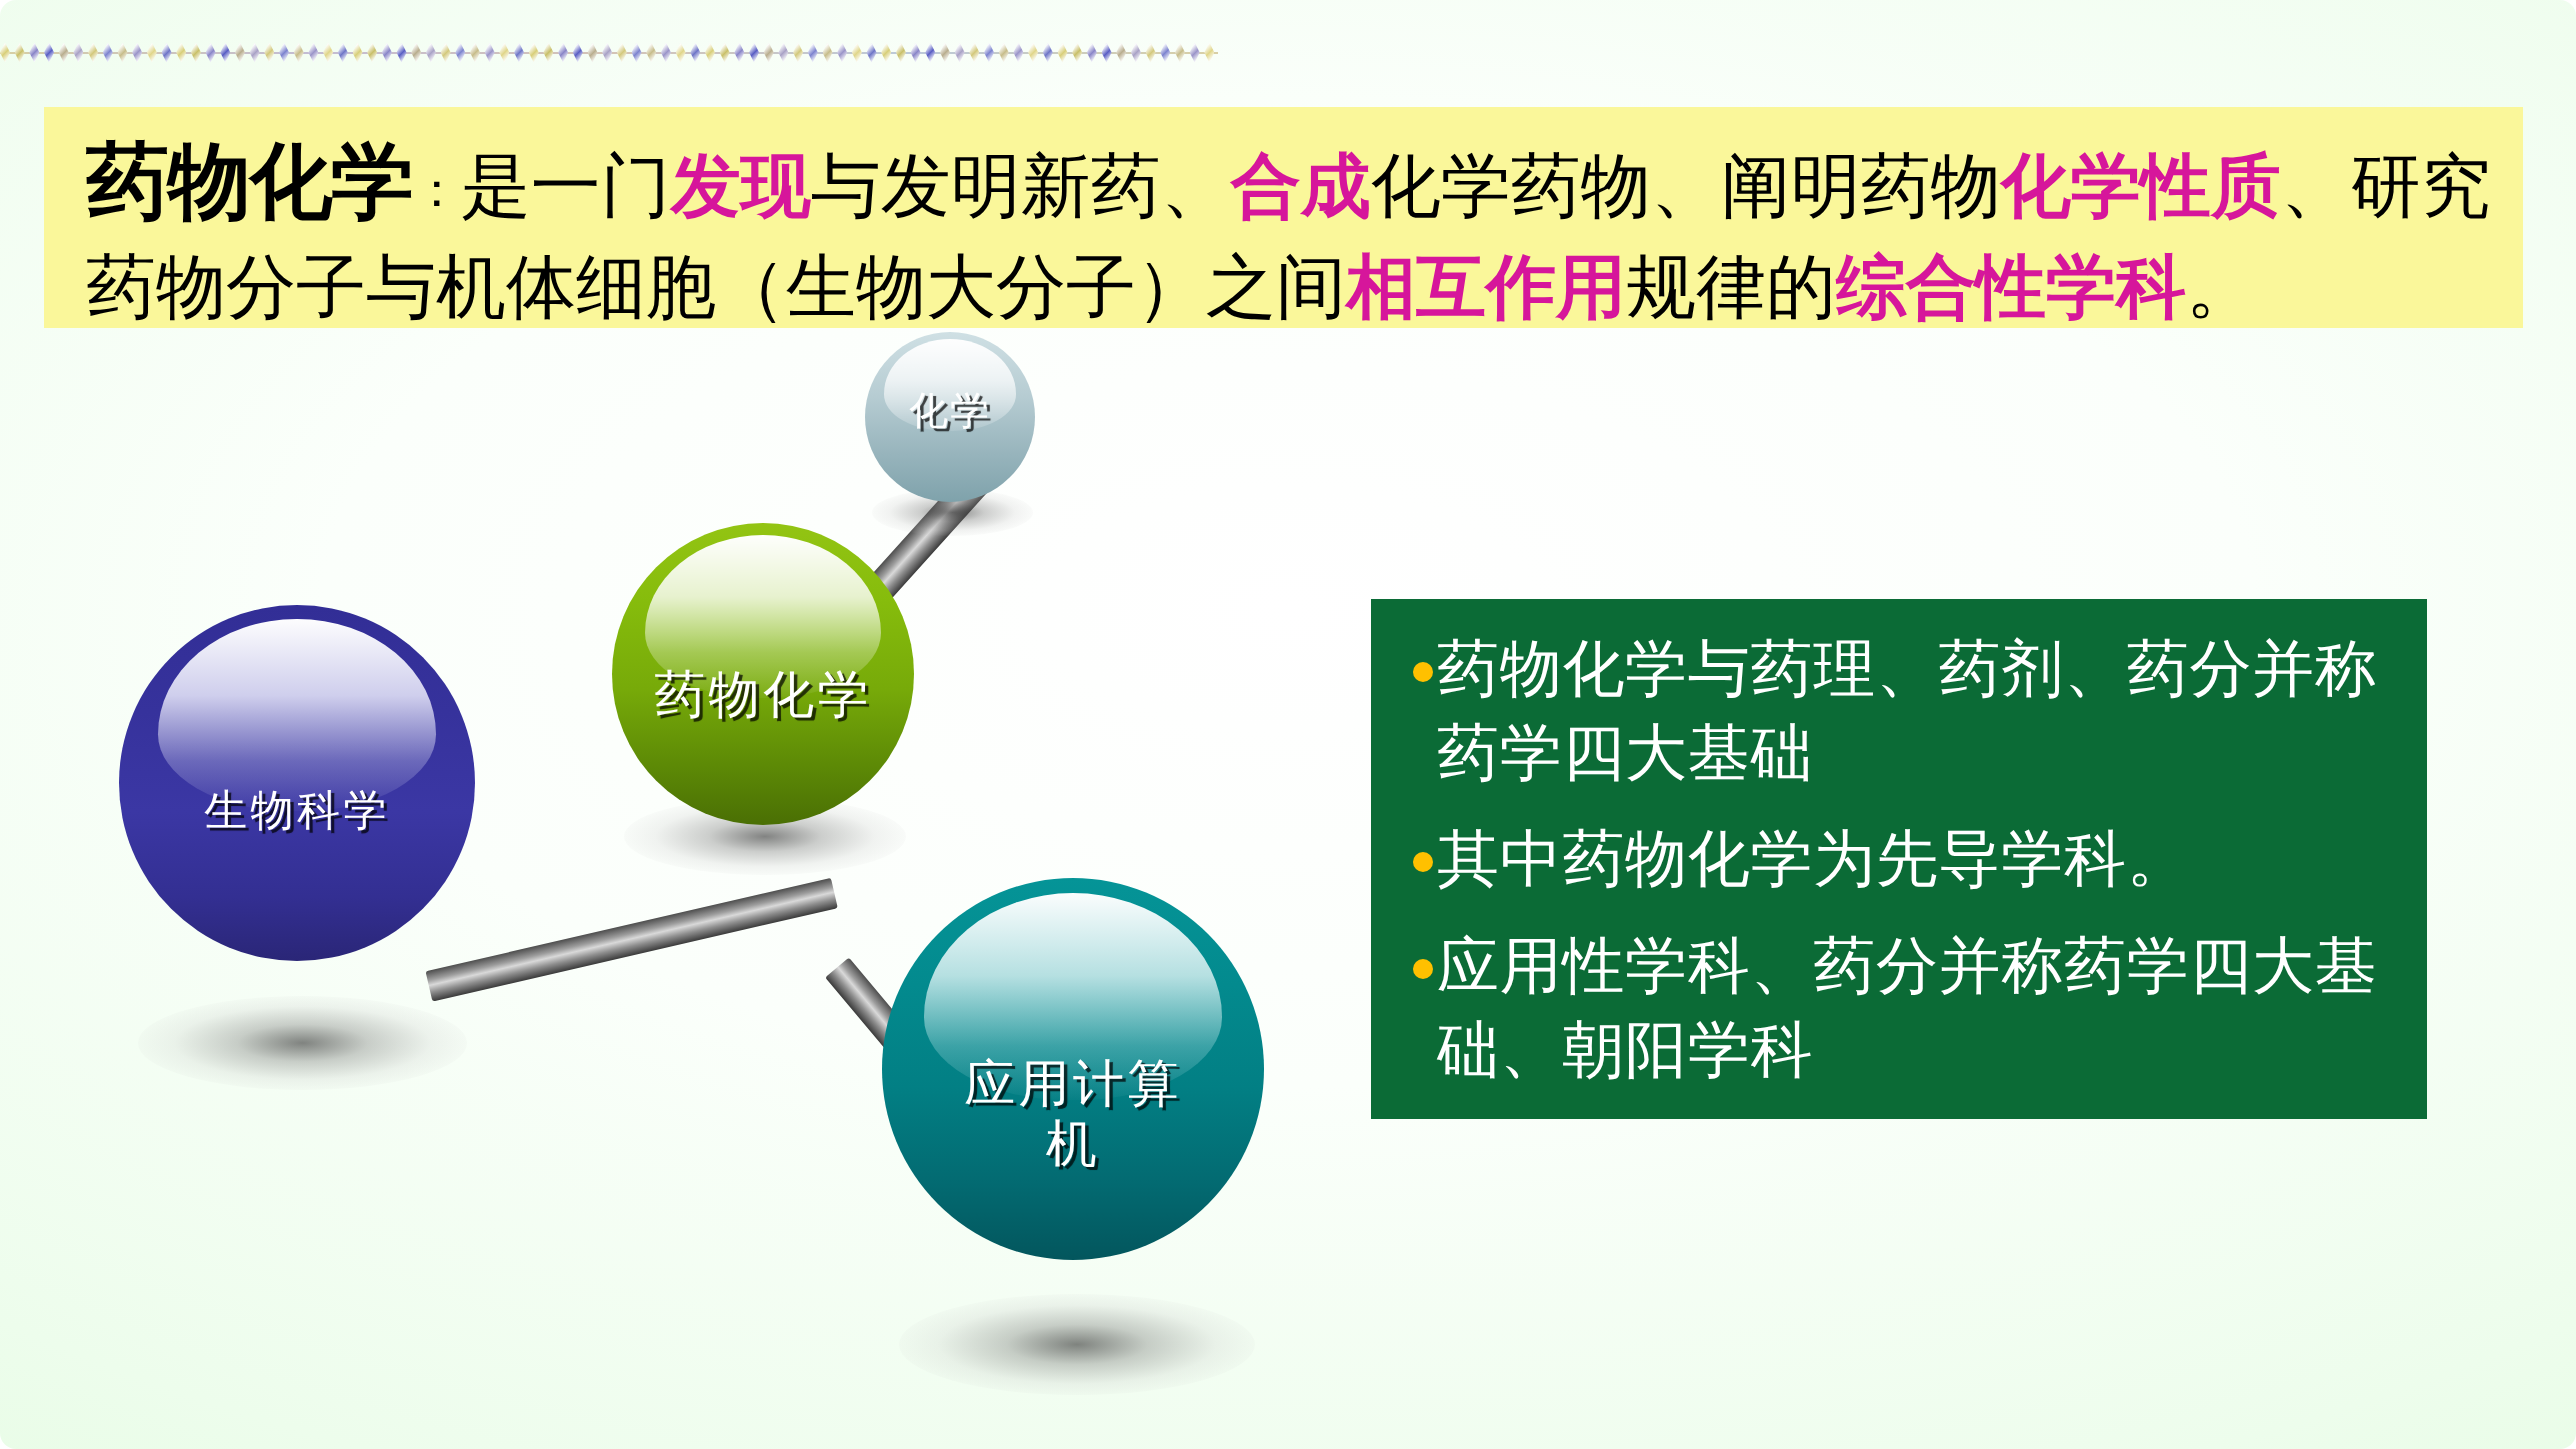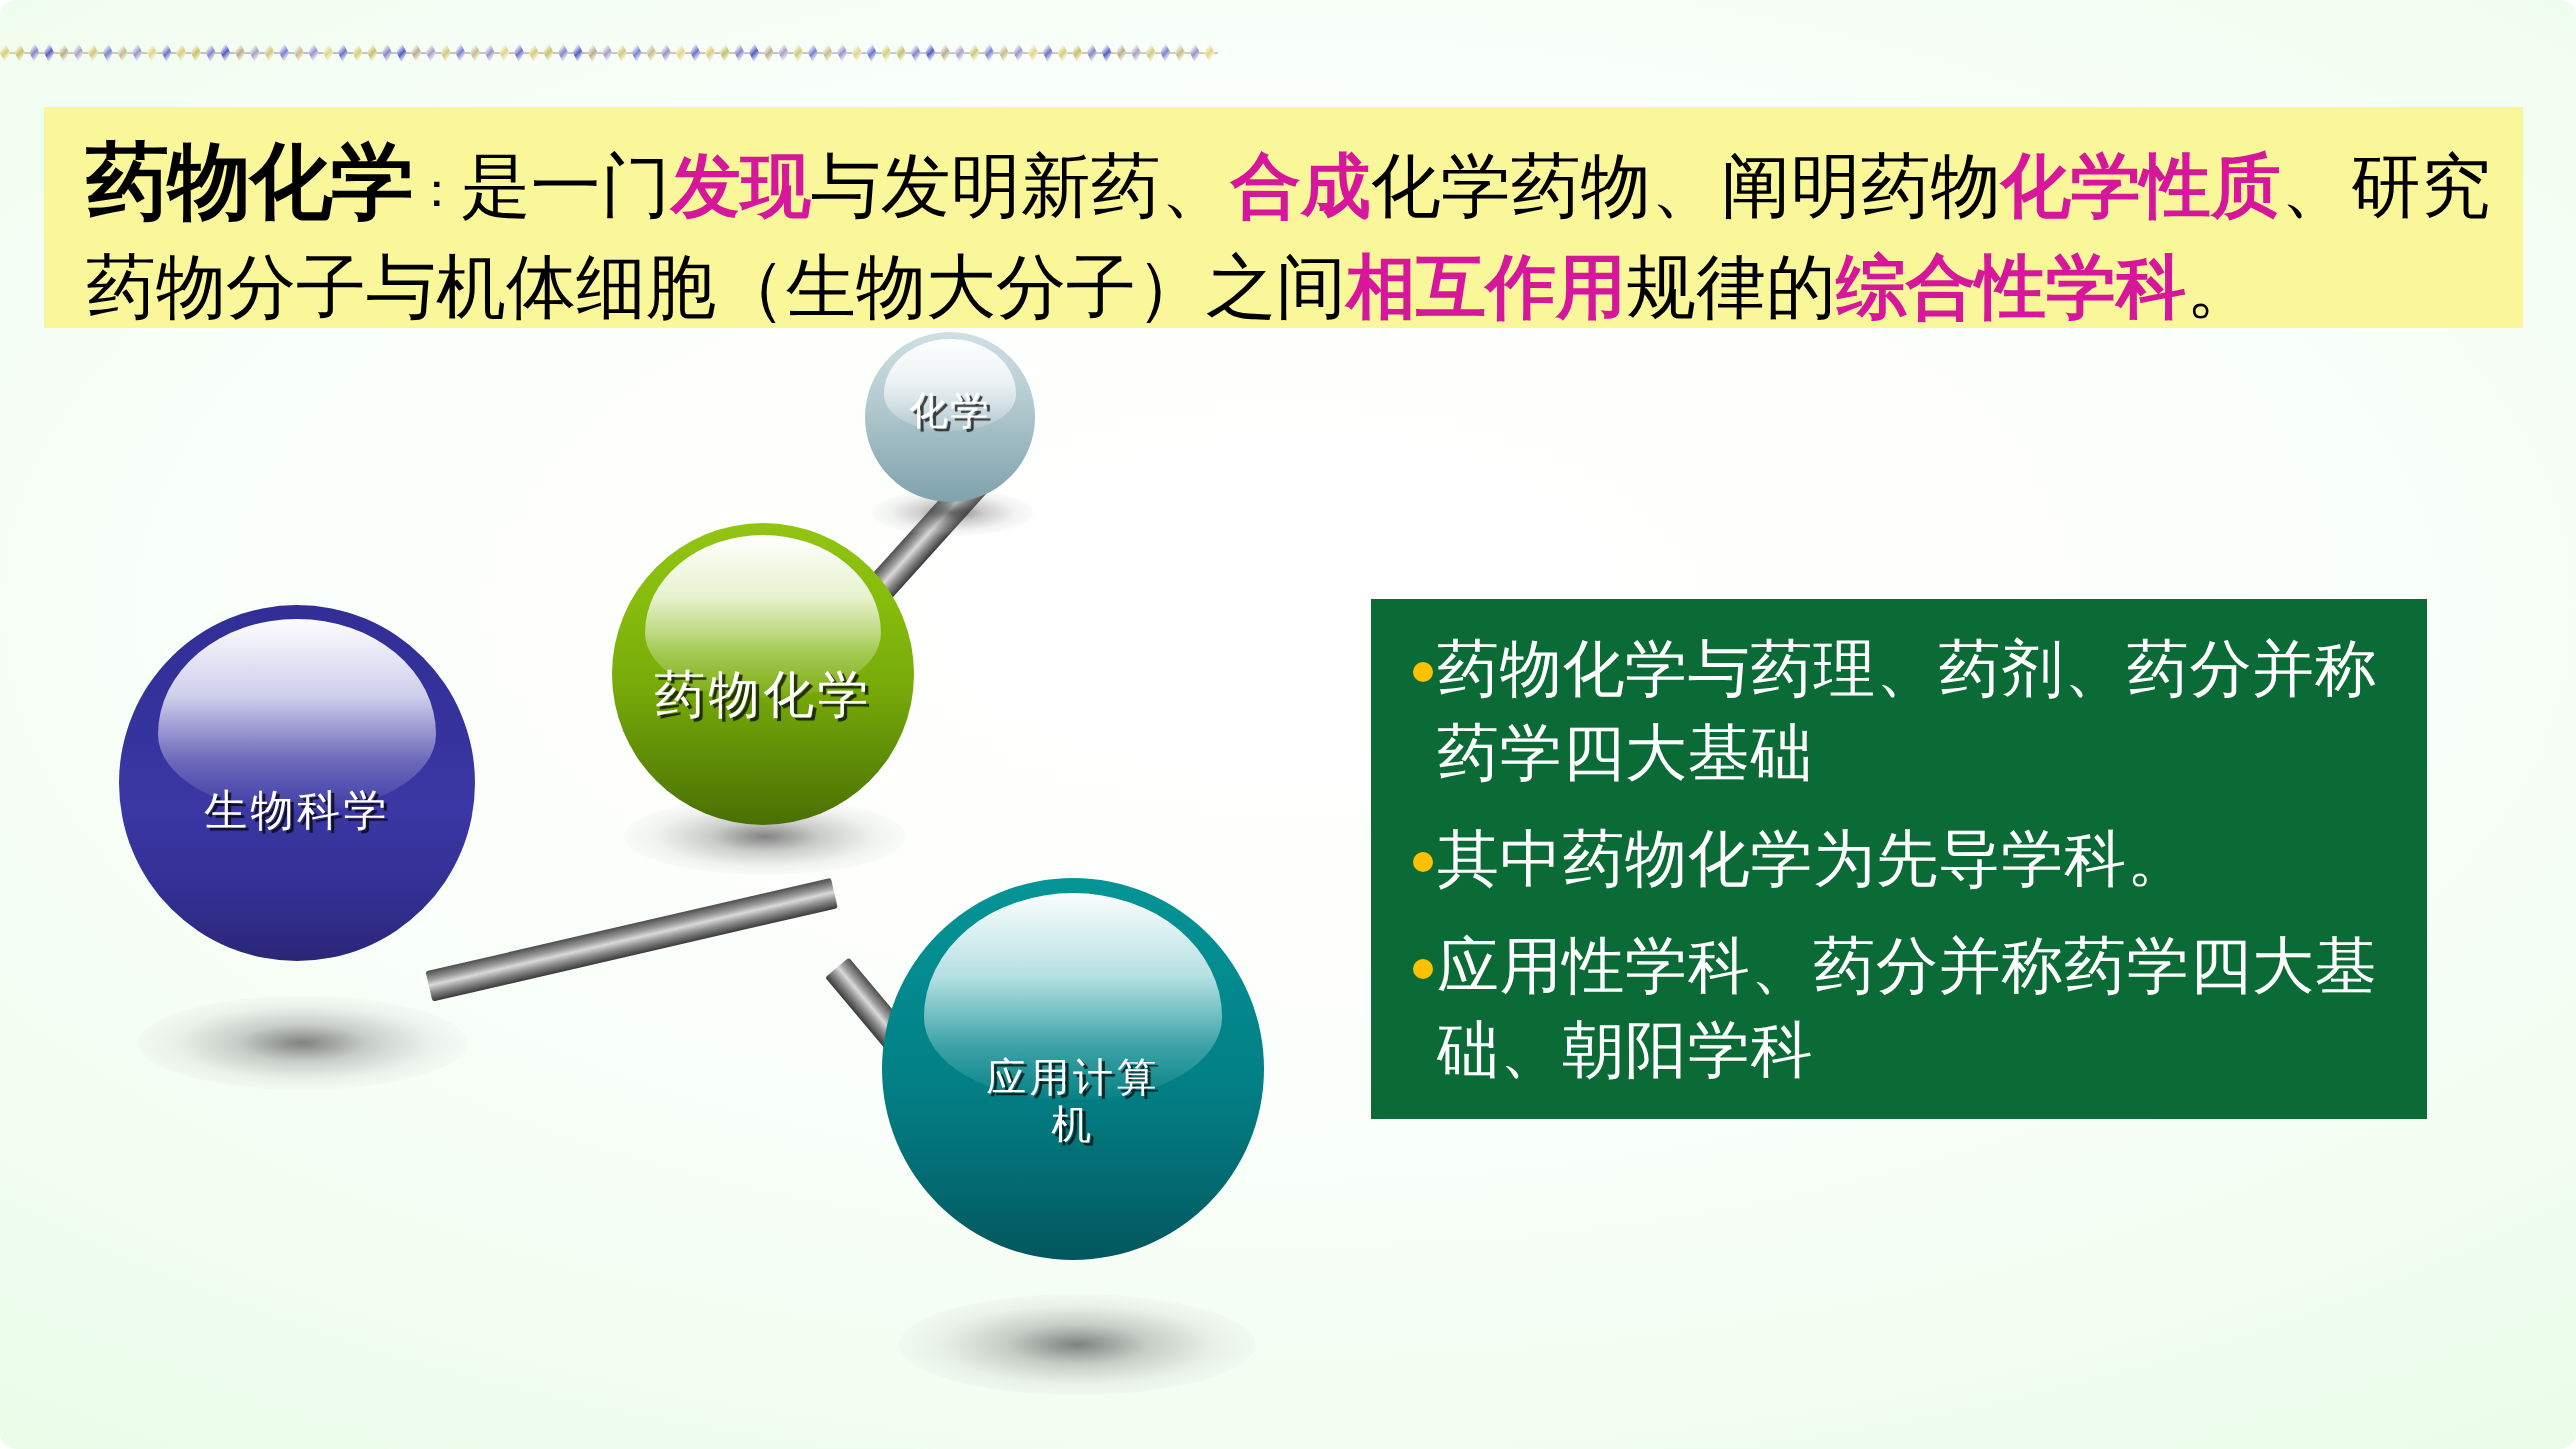--- a/index.html
+++ b/index.html
@@ -223,21 +223,21 @@
 
   
   #node-comp {
     left: 882px; top: 590px;
     width: 382px; height: 382px;
     background: linear-gradient(180deg, #059497 0%, #038a8e 28%, #027f84 55%, #036a71 80%, #03565d 100%);
   }
   #node-comp .gloss {
     background: linear-gradient(180deg, rgba(255,255,255,.98) 0%, rgba(226,245,246,.80) 40%, rgba(170,222,225,.34) 74%, rgba(140,210,214,.04) 100%);
   }
-  #node-comp .label { top: 176px; font-size: 40px; }
+  #node-comp .label { top: 176px; font-size: 51px; }
 </style>
 </head>
 <body>
 
 <div id="slide">
 
   <div class="deco-border">
     <div class="deco-line"></div>
     <div id="deco-beads" style="position:relative;display:flex;align-items:center;height:27px;">
         <div class="dia" style="background: linear-gradient(135deg, rgb(216, 207, 122) 0%, rgb(255, 255, 255) 18%, rgb(216, 207, 122) 50%, rgb(255, 255, 255) 82%, rgb(216, 207, 122) 100%);"></div>

